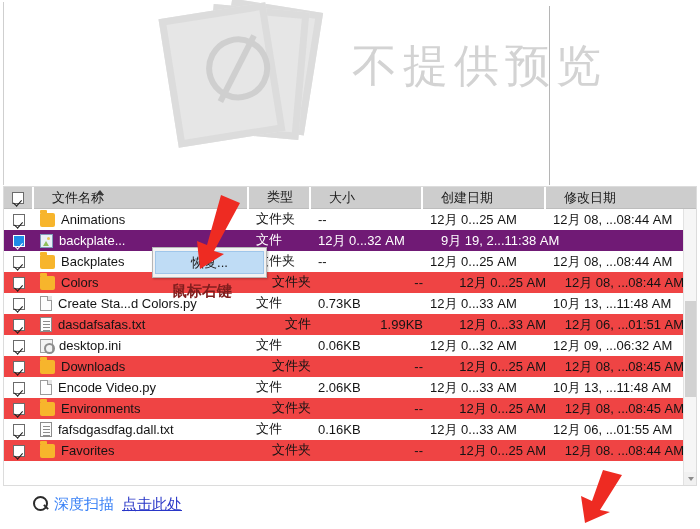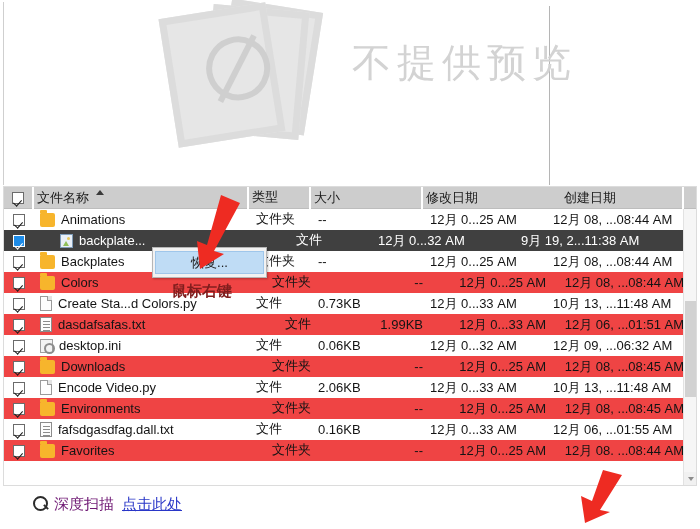--- a/index.html
+++ b/index.html
@@ -44,36 +44,36 @@
     transform: rotate(-9deg);
   }
   #no-preview-slash {
     position: absolute; left: 60px; top: 17px;
     width: 6px; height: 74px; background: #cfcfcf;
     transform: rotate(36deg); transform-origin: center;
   }
   #no-preview-text {
     position: absolute; left: 352px; top: 36px;
     font-family: "DejaVu Serif", "Liberation Serif", serif;
-    font-size: 39px; color: #d3d3d3; letter-spacing: 6px;
+    font-size: 45px; color: #d3d3d3; letter-spacing: 6px;
     white-space: nowrap; font-weight: 400;
   }
 
   
   #file-table {
     position: absolute; left: 3px; top: 186px; width: 694px; height: 300px;
     background: #fff; border: 1px solid #dcdcdc; overflow: hidden;
   }
   #table-header {
     position: absolute; left: 0; top: 0; width: 694px; height: 22px;
     background: #cdcdcd; display: flex; align-items: center;
     border-bottom: 1px solid #bdbdbd;
   }
   #table-header .hcell {
-    font-size: 13px; color: #1b1b1b; padding-left: 3px;
+    font-size: 13px; color: #1b1b1b; padding-left: 18px;
     height: 22px; line-height: 22px; position: relative;
     border-right: 2px solid #ffffff; overflow: hidden; white-space: nowrap;
   }
   #table-header .hcell.nb { border-right: none; }
   .c-chk  { width: 30px;  }
   .c-name { width: 215px; }
   .c-type { width: 62px; font-family: Liberation Mono, monospace;  }
   .c-size { width: 112px; }
   .c-cdate{ width: 123px; }
   .c-mdate{ width: 138px; }
@@ -94,21 +94,21 @@
     border-left: 4px solid transparent; border-right: 4px solid transparent;
     border-bottom: 5px solid #3a3a3a;
   }
 
   #rows { position: absolute; left: 0; top: 22px; width: 694px; height: 276px; }
   .row {
     height: 21px; display: flex; align-items: center;
     font-size: 13px; color: #141414; white-space: nowrap;
   }
   .row.alt { background: #ef4444; text-align: right; }
-  .row.sel { background: #404040; color: #ffffff; gap: 20px; }
+  .row.sel { background: #701a75; color: #ffffff; }
   .row .cell { padding-left: 7px; overflow: hidden; height: 21px; line-height: 21px; }
   .row .cell.c-chk { padding-left: 0; display: flex; align-items: center; justify-content: center; }
   .row .cell.c-name { display: flex; align-items: center; gap: 6px; padding-left: 6px; }
   .row.sel .cbx { border-color: #ffffff; background: #1e8ce8; }
   .row.sel .cbx::after { border-color: #ffffff; }
 
   
   .ic { width: 15px; height: 14px; position: relative; flex: 0 0 auto; }
   .ic-folder { background: #f7b52c; border-radius: 1px 2px 2px 2px; }
   .ic-folder::before {
@@ -195,21 +195,21 @@
   }
   #magnifier-icon { width: 17px; height: 17px; position: relative; flex: 0 0 auto; }
   #magnifier-icon::before {
     content:""; position:absolute; left:0; top:0; width:11px; height:11px;
     border:2px solid #2b2b2b; border-radius:50%;
   }
   #magnifier-icon::after {
     content:""; position:absolute; left:10px; top:10px; width:6px; height:2px;
     background:#2b2b2b; transform: rotate(45deg);
   }
-  #deep-scan-label { font-size: 15px; color: #701a75; }
+  #deep-scan-label { font-size: 15px; color: #3b82f6; }
   #deep-scan-link {
     font-size: 15px; color: #2a37c8; text-decoration: underline; cursor: pointer; margin-left: 4px;
   }
   #bottom-scroll-hint {
     position: absolute; right: 2px; top: 496px; font-size: 11px; color: #9a9a9a;
   }
 </style>
 </head>
 <body>
 
@@ -236,22 +236,22 @@
     <div id="table-header">
       <div id="header-checkbox-wrap">
         <span class="cbx"></span>
       </div>
       <div class="hcell c-name">
         <span>文件名称</span>
         <span id="sort-caret"></span>
       </div>
       <div class="hcell c-type">类型</div>
       <div class="hcell c-size">大小</div>
+      <div class="hcell c-cdate">创建日期</div>
       <div class="hcell c-mdate nb">修改日期</div>
-      <div class="hcell c-cdate">创建日期</div>
     </div>
 
     <div id="rows">
         <div class="row">
           <div class="cell c-chk">
             <span class="cbx"></span>
           </div>
           <div class="cell c-name">
             <span class="ic ic-folder"></span>
             <span>Animations</span>

